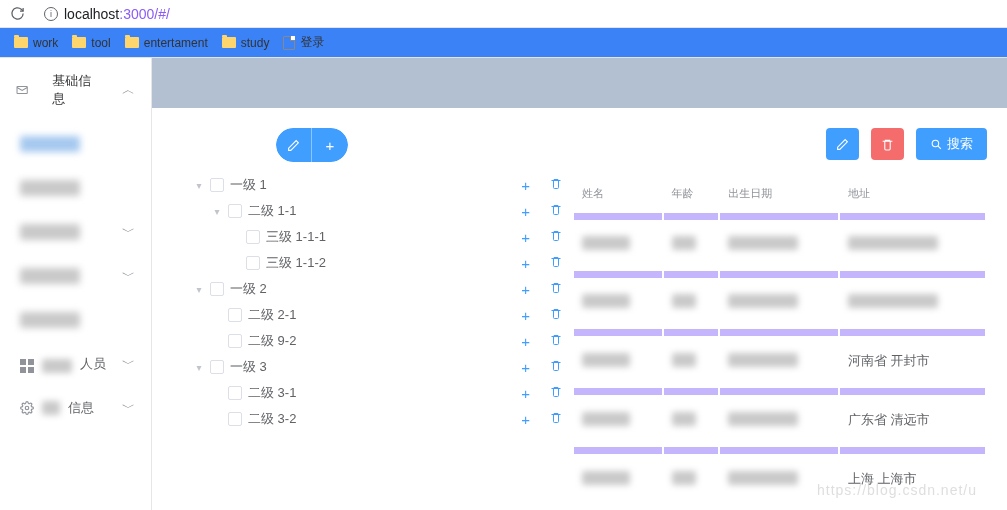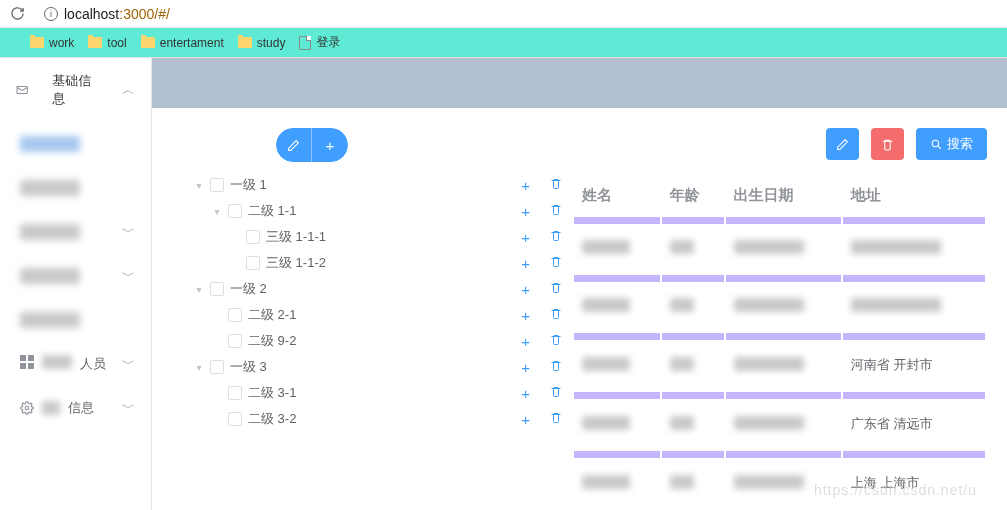--- a/index.html
+++ b/index.html
@@ -4,23 +4,23 @@
   <style>
     * { box-sizing: border-box; margin: 0; padding: 0; }
     body { font-family: -apple-system, BlinkMacSystemFont, 'Segoe UI', Arial, sans-serif; font-size: 13px; color: #606266; background: #fff; }
     
     .browser-bar { height: 28px; display: flex; align-items: center; padding: 0 8px; border-bottom: 1px solid #e4e4e4; background: #fff; }
     .reload-icon { width: 18px; height: 18px; display: flex; align-items: center; justify-content: center; color: #5f6368; cursor: pointer; }
     .url-bar { display: flex; align-items: center; margin-left: 18px; }
     .info-circle { width: 14px; height: 14px; border: 1px solid #5f6368; border-radius: 50%; display: flex; align-items: center; justify-content: center; font-size: 9px; margin-right: 6px; color: #5f6368; }
     .url-text { font-size: 14px; color: #202124; }
     .url-text .host { color: #202124; text-align: center; }
-    .url-text .path { color: #a16207; }
-    
-    .bookmark-bar { height: 30px; display: flex; align-items: center; padding: 0 30px; border-bottom: 1px solid #e4e4e4; background: #5eead4; gap: 14px; }
+    .url-text .path { color: #8b5cf6; }
+    
+    .bookmark-bar { height: 30px; display: flex; align-items: center; padding: 0 14px; border-bottom: 1px solid #e4e4e4; background: #3b82f6; gap: 14px; }
     .bookmark { display: flex; align-items: center; gap: 5px; font-size: 12px; color: #333; cursor: pointer; }
     .folder-icon { width: 14px; height: 11px; background: #ffd66e; border-radius: 1px; position: relative; }
     .folder-icon::before { content: ''; position: absolute; top: -2px; left: 0; width: 5px; height: 2px; background: #ffd66e; border-radius: 1px 1px 0 0; }
     .page-icon { width: 12px; height: 14px; border: 1px solid #888; border-radius: 1px; position: relative; }
     .page-icon::before { content: ''; position: absolute; top: -1px; right: -1px; width: 4px; height: 4px; border-left: 1px solid #888; border-bottom: 1px solid #888; background: #fff; }
     
     .app { display: flex; height: calc(100vh - 58px); }
     
     .sidebar { width: 152px; border-right: 1px solid #e6e6e6; padding-top: 0; }
     .sidebar-group-header { display: flex; align-items: center; padding: 14px 16px; gap: 24px; color: #303133; cursor: pointer; }
@@ -57,21 +57,21 @@
     .indent-2 { padding-left: 36px; }
     
     .table-panel { flex: 1; }
     .table-toolbar { display: flex; gap: 12px; justify-content: flex-end; margin-bottom: 14px; }
     .tbtn { height: 32px; padding: 0 14px; border: none; border-radius: 4px; color: #fff; cursor: pointer; display: flex; align-items: center; gap: 4px; font-size: 13px; }
     .tbtn.primary { background: #409eff; }
     .tbtn.danger { background: #f56c6c; }
     .tbtn svg { width: 13px; height: 13px; }
     
     .data-table { width: 100%; }
-    .data-table thead th { text-align: left; font-weight: 700; color: #909399; padding: 10px 8px; font-size: 15px; }
+    .data-table thead th { text-align: left; font-weight: 400; color: #909399; padding: 10px 8px; font-size: 11px; }
     .data-table tbody td { padding: 16px 8px; color: #606266; border-top: 7px solid #c4b5fd; }
     .blur-cell { display: inline-block; height: 14px; background: #c9c9c9; filter: blur(3px); border-radius: 2px; }
     .blur-cell.w60 { width: 48px; }
     .blur-cell.w30 { width: 24px; }
     .blur-cell.w80 { width: 70px; }
     .blur-cell.w100 { width: 90px; }
     
     .watermark { position: absolute; right: 30px; bottom: 12px; color: rgba(200,200,200,0.6); font-size: 14px; letter-spacing: 1px; }
     
     .sidebar-icon-grid { width: 14px; height: 14px; display: grid; grid-template: 1fr 1fr / 1fr 1fr; gap: 2px; }
@@ -140,21 +140,21 @@
         <span class="arrow">﹀</span>
       </div>
     <div class="sidebar-item blur-gray">
         <span class="label"></span>
         <span class="arrow">﹀</span>
       </div>
     <div class="sidebar-item blur-gray">
         <span class="label"></span>
       </div>
     <div class="sidebar-item">
-      <span style="display:flex;align-items:flex-start;gap:8px;">
+      <span style="display:flex;align-items:flex-end;gap:8px;">
         <span class="sidebar-icon-grid">
             <span></span>
             <span></span>
             <span></span>
             <span></span>
           </span>
         <span style="filter:blur(3px);background:#c9c9c9;width:30px;height:14px;display:inline-block;border-radius:2px;"></span>
           <span>人员</span>
       </span>
       <span class="arrow">﹀</span>
@@ -362,13 +362,13 @@
                 <td>上海 上海市</td>
               </tr>
             </tbody>
         </table>
       </div>
 
     </div>
   </div>
 </div>
 
-<div class="watermark">https://csdn.csdn.net/u</div>
+<div class="watermark">https://blog.csdn.net/u</div>
 
 </body></html>

